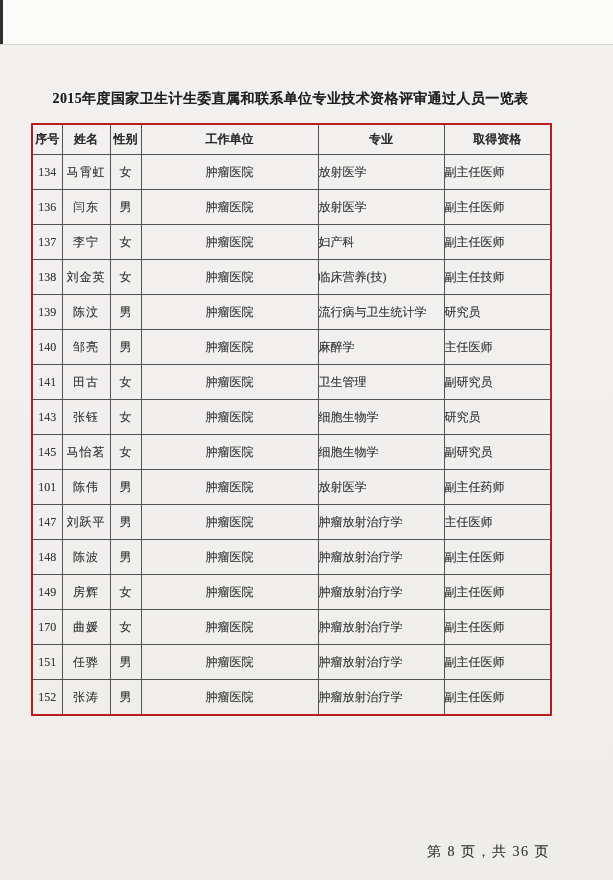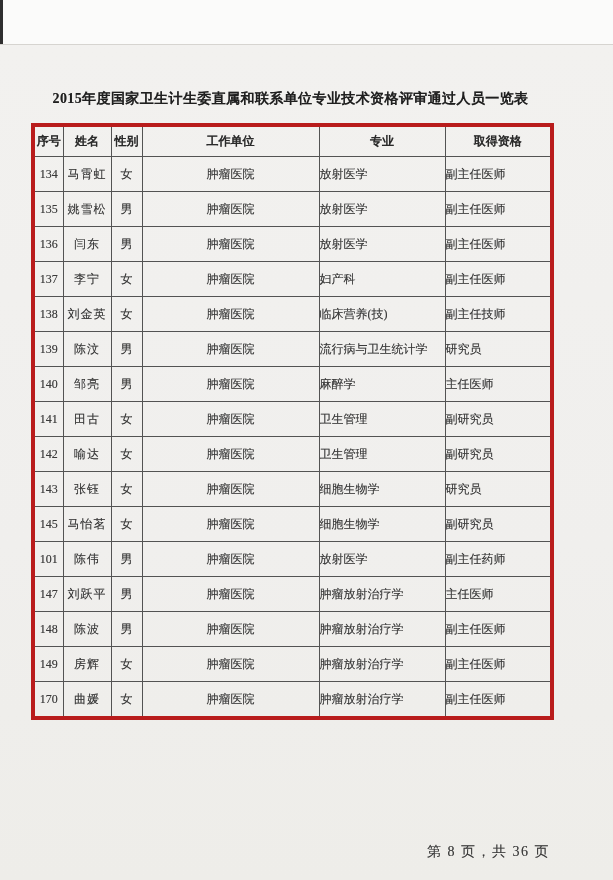--- a/index.html
+++ b/index.html
@@ -46,21 +46,21 @@
     letter-spacing: 0.4px;
     text-shadow: 0 0 0.6px rgba(60,60,60,0.55);
     white-space: nowrap;
   }
   table.roster {
     position: absolute;
     top: 123px; left: 31px;
     width: 519px;
     border-collapse: collapse;
     table-layout: fixed;
-    border: 4px solid #b91c1c;
+    border: 2px solid #b91c1c;
   }
   table.roster th, table.roster td {
     border: 1px solid #535353;
     overflow: hidden;
     white-space: nowrap;
     text-shadow: 0 0 0.6px rgba(70,70,70,0.5);
   }
   table.roster th {
     height: 29px;
     font-size: 12px;
@@ -122,28 +122,20 @@
   <tbody>
       <tr>
         <td class="col-seq">134</td>
         <td class="col-name">马霄虹</td>
         <td class="col-gender">女</td>
         <td class="col-unit">肿瘤医院</td>
         <td class="col-major">放射医学</td>
         <td class="col-qual">副主任医师</td>
       </tr>
       <tr>
-        <td class="col-seq">135</td>
-        <td class="col-name">姚雪松</td>
-        <td class="col-gender">男</td>
-        <td class="col-unit">肿瘤医院</td>
-        <td class="col-major">放射医学</td>
-        <td class="col-qual">副主任医师</td>
-      </tr>
-      <tr>
         <td class="col-seq">136</td>
         <td class="col-name">闫东</td>
         <td class="col-gender">男</td>
         <td class="col-unit">肿瘤医院</td>
         <td class="col-major">放射医学</td>
         <td class="col-qual">副主任医师</td>
       </tr>
       <tr>
         <td class="col-seq">137</td>
         <td class="col-name">李宁</td>
@@ -178,28 +170,20 @@
       </tr>
       <tr>
         <td class="col-seq">141</td>
         <td class="col-name">田古</td>
         <td class="col-gender">女</td>
         <td class="col-unit">肿瘤医院</td>
         <td class="col-major">卫生管理</td>
         <td class="col-qual">副研究员</td>
       </tr>
       <tr>
-        <td class="col-seq">142</td>
-        <td class="col-name">喻达</td>
-        <td class="col-gender">女</td>
-        <td class="col-unit">肿瘤医院</td>
-        <td class="col-major">卫生管理</td>
-        <td class="col-qual">副研究员</td>
-      </tr>
-      <tr>
         <td class="col-seq">143</td>
         <td class="col-name">张钰</td>
         <td class="col-gender">女</td>
         <td class="col-unit">肿瘤医院</td>
         <td class="col-major">细胞生物学</td>
         <td class="col-qual">研究员</td>
       </tr>
       <tr>
         <td class="col-seq">145</td>
         <td class="col-name">马怡茗</td>
@@ -241,16 +225,32 @@
         <td class="col-qual">副主任医师</td>
       </tr>
       <tr>
         <td class="col-seq">170</td>
         <td class="col-name">曲媛</td>
         <td class="col-gender">女</td>
         <td class="col-unit">肿瘤医院</td>
         <td class="col-major">肿瘤放射治疗学</td>
         <td class="col-qual">副主任医师</td>
       </tr>
+      <tr>
+        <td class="col-seq">151</td>
+        <td class="col-name">任骅</td>
+        <td class="col-gender">男</td>
+        <td class="col-unit">肿瘤医院</td>
+        <td class="col-major">肿瘤放射治疗学</td>
+        <td class="col-qual">副主任医师</td>
+      </tr>
+      <tr>
+        <td class="col-seq">152</td>
+        <td class="col-name">张涛</td>
+        <td class="col-gender">男</td>
+        <td class="col-unit">肿瘤医院</td>
+        <td class="col-major">肿瘤放射治疗学</td>
+        <td class="col-qual">副主任医师</td>
+      </tr>
     </tbody>
 </table>
 
 <div class="page-footer">第 8 页，共 36 页</div>
 
 </body></html>

